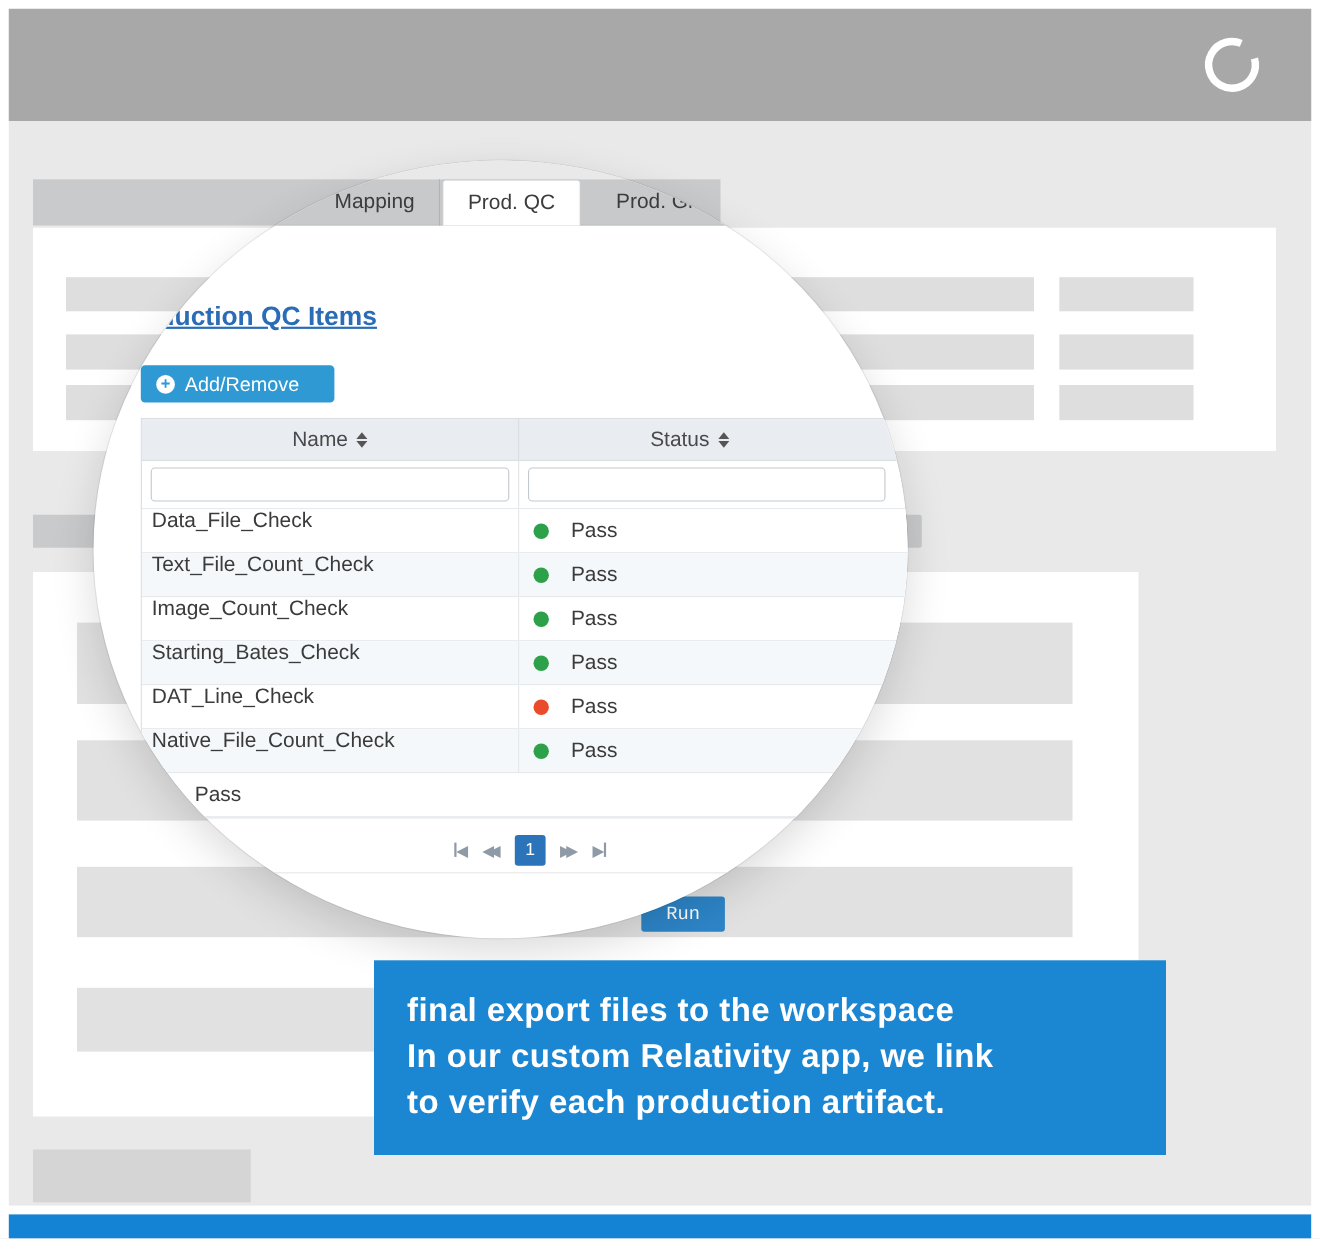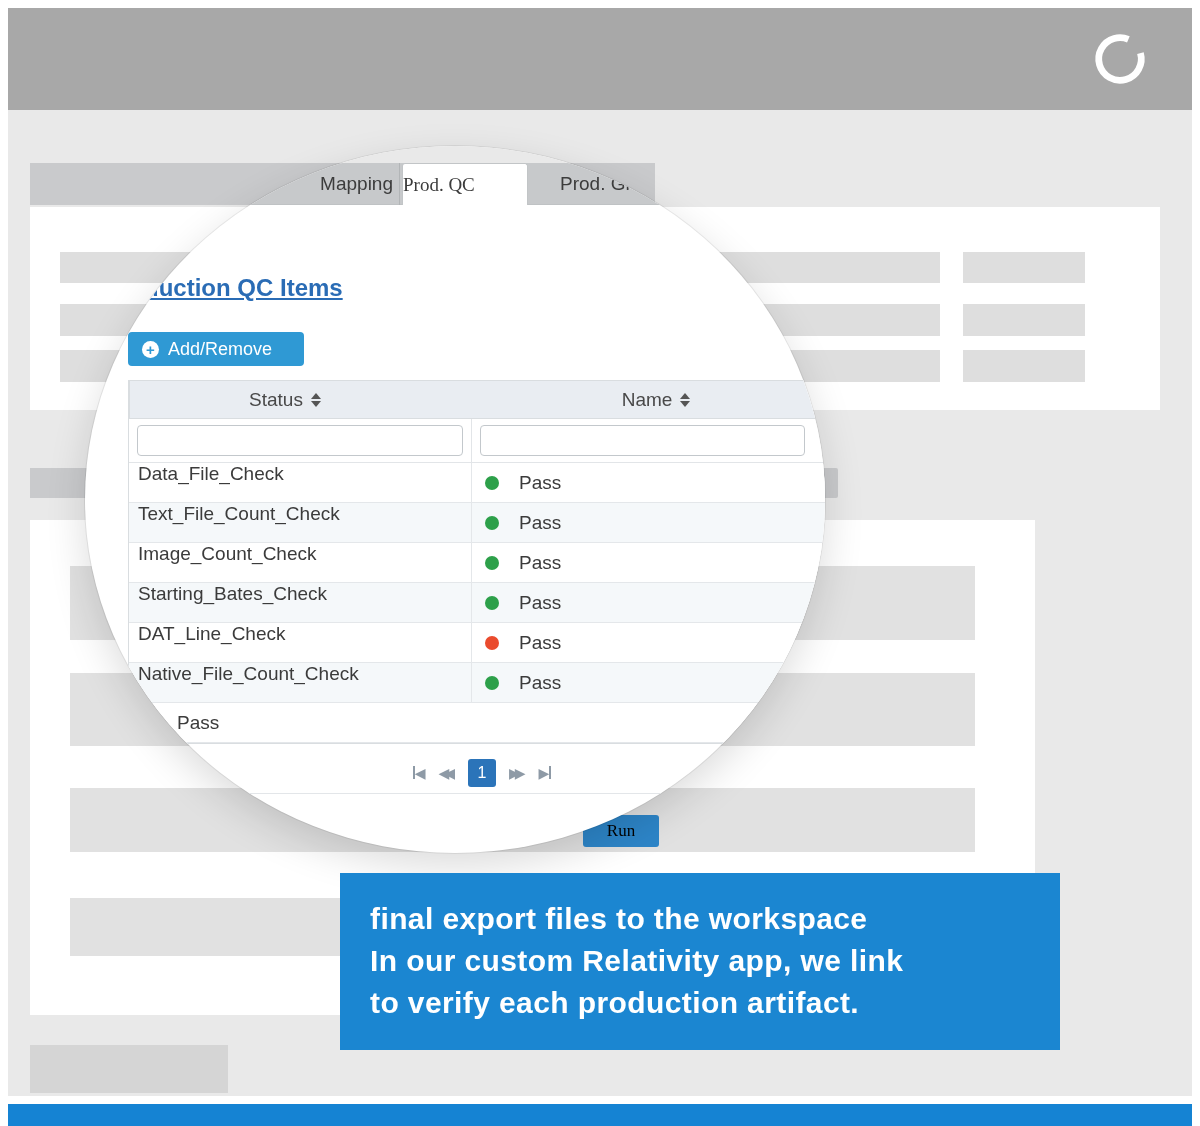--- a/index.html
+++ b/index.html
@@ -24,24 +24,24 @@
 
   
   .magnifier { left:85px; top:146px; width:740px; height:707px; background:#ffffff;
                border-radius:50%; overflow:hidden;
                box-shadow:0 0 0 1px rgba(0,0,0,0.07), 0 14px 40px rgba(0,0,0,0.14); }
   .mag-topbg { position:absolute; left:0; top:0; width:100%; height:17px; background:#e9e9e9; }
   .mag-tabstrip { position:absolute; left:0; top:17px; width:100%; height:42px; background:#c7c9cb;
                   border-bottom:1px solid #bfc2c4; }
   .tab { position:absolute; top:0; height:42px; display:flex; align-items:center;
          font-size:19px; color:#3c3c3c; cursor:pointer; }
-  .tab-mapping { left:145px; width:170px; justify-content:flex-end; padding-right:6px;
+  .tab-mapping { left:145px; width:170px; justify-content:flex-end; padding-right:22px;
                  border-right:1px solid #b2b5b7; }
-  .tab-active { left:317px; width:126px; justify-content:flex-start; background:#ffffff;
-                border:1px solid #c2c5c7; border-bottom:none; border-radius:3px 3px 0 0;font-family:Liberation Serif, serif; }
+  .tab-active { left:317px; width:126px; justify-content:center; background:#ffffff;
+                border:1px solid #c2c5c7; border-bottom:none; border-radius:3px 3px 0 0; }
   .tab-prodgr { left:443px; width:150px; justify-content:flex-start; padding-left:32px;
                 border-right:1px solid #b2b5b7; }
 
   .mag-title { position:absolute; left:19px; top:128px; font-size:24px; font-weight:700;
                color:#2a6cb5; white-space:nowrap;text-decoration:underline; }
 
   .add-remove { position:absolute; left:43px; top:186px; width:176px; height:34px;
                 background:#2f99d4; border:none; border-radius:4px; color:#ffffff;
                 font-size:18px; font-family:inherit; display:flex; align-items:center;
                 gap:9px; padding:0 14px; cursor:pointer; }
@@ -83,22 +83,22 @@
            display:flex; align-items:center; justify-content:center; gap:13px;
            border-bottom:1px solid #e3e6e9; }
   .pg { display:inline-flex; align-items:center; color:#8e9aa6; font-size:14px; cursor:pointer; }
   .pg .bar { display:inline-block; width:2px; height:13px; background:#8e9aa6; }
   .pg .tri { line-height:1; }
   .pg-dbl { letter-spacing:-5px; padding-right:5px; }
   .pg-num { width:28px; height:28px; background:#2b74b9; color:#ffffff; border-radius:3px;
             display:flex; align-items:center; justify-content:center; font-size:16px; cursor:pointer; }
 
   
-  .run-btn { left:583px; top:815px; width:76px; height:32px; background:#2d85c8; color:#000000;
-             border:none; border-radius:3px; font-size:17px; font-family:Liberation Serif, serif;
+  .run-btn { left:583px; top:815px; width:76px; height:32px; background:#2d85c8; color:#ffffff;
+             border:none; border-radius:3px; font-size:17px; font-family:Liberation Mono, monospace;
              cursor:pointer; position:absolute; }
 
   
   .caption { left:340px; top:873px; width:720px; height:177px; background:#1b86d1;
              color:#ffffff; padding:25px 0 0 30px; font-size:30px; line-height:42px;
              font-weight:600; letter-spacing:0.4px; }
 </style>
 </head>
 <body>
 
@@ -152,29 +152,29 @@
 
   <div class="mag-title">Production QC Items</div>
 
   <button class="add-remove">
     <span class="plus-icon">+</span>
     <span>Add/Remove</span>
   </button>
 
   <div class="qc-table">
     <div class="thead">
-      <div class="th th-status">
-        <span>Status</span>
+      <div class="th th-name">
+        <span>Name</span>
         <span class="sort">
             <i class="up"></i>
             <i class="dn"></i>
           </span>
       </div>
-      <div class="th th-name">
-        <span>Name</span>
+      <div class="th th-status">
+        <span>Status</span>
         <span class="sort">
             <i class="up"></i>
             <i class="dn"></i>
           </span>
       </div>
     </div>
 
     <div class="tfilter">
       <div class="tf-name"><input class="filter-input" style=""></div>
       <div class="tf-status"><input class="filter-input" style=""></div>

